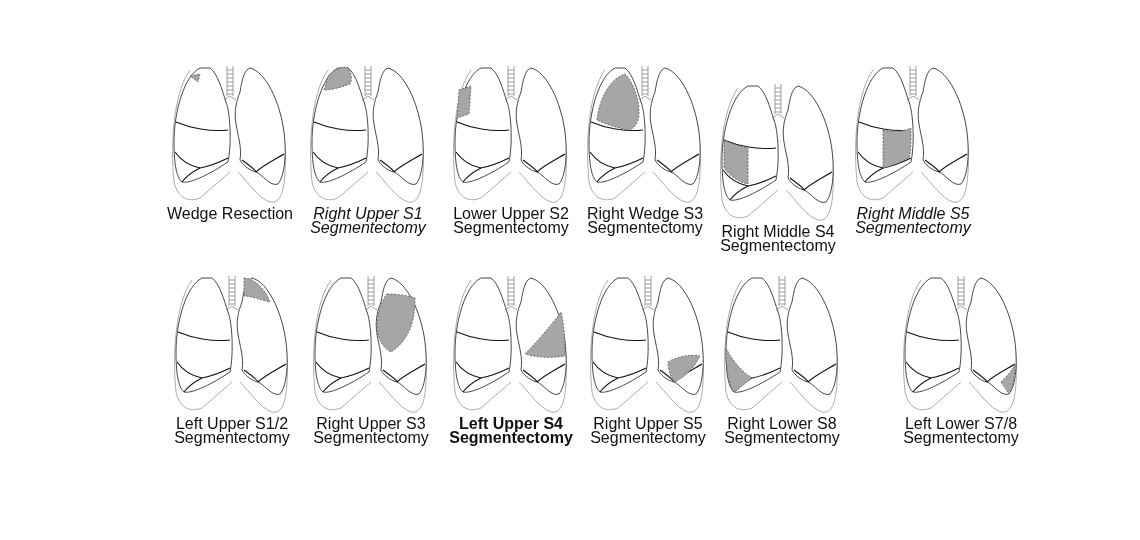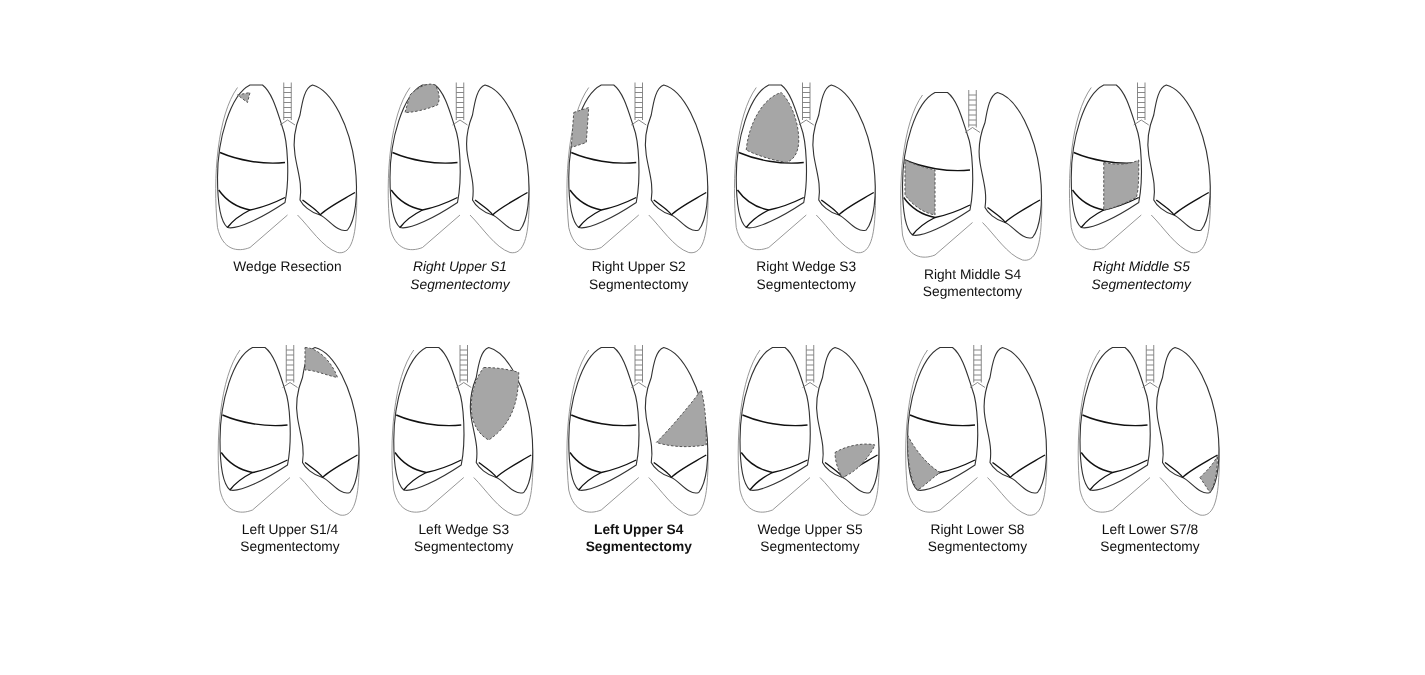--- a/index.html
+++ b/index.html
@@ -1,19 +1,19 @@
 <!DOCTYPE html>
 <html><head>
 <meta charset="utf-8">
 <style>
   html,body{margin:0;padding:0;background:#fff;}
   body{width:1140px;height:540px;position:relative;overflow:hidden;font-family:"Liberation Sans",sans-serif;}
   .panel{position:absolute;width:130px;height:190px;}
   .panel svg{position:absolute;left:0;top:0;width:130px;height:145px;overflow:visible;}
-  .label{position:absolute;left:-20px;width:170px;top:145px;text-align:center;font-size:11px;line-height:14px;color:#111;}
+  .label{position:absolute;left:-20px;width:170px;top:145px;text-align:center;font-size:16px;line-height:14px;color:#111;}
   .outline{fill:#fff;stroke:#333;stroke-width:0.9;}
   .outer{fill:none;stroke:#888;stroke-width:0.7;}
   .fissure{fill:none;stroke:#111;stroke-width:1.1;}
   .trachea{fill:none;stroke:#777;stroke-width:0.7;}
   .shade{fill:#a6a6a6;stroke:#555;stroke-width:0.8;stroke-dasharray:2 1.5;}
 </style>
 </head>
 <body>
 
 <svg width="0" height="0" style="position:absolute">
@@ -60,37 +60,37 @@
     <div>Segmentectomy</div>
   </div>
 </div>
 
 <div class="panel" style="left:446px;top:62px;">
   <svg viewBox="0 0 120 145">
     <use href="#lungs"></use>
     <path class="shade" d="M8,28 L20,24 L18,52 L6,56 Z"></path>
   </svg>
   <div class="label">
-    <div>Right Upper S2</div>
+    <div>Lower Upper S2</div>
     <div>Segmentectomy</div>
   </div>
 </div>
 
 <div class="panel" style="left:580px;top:62px;">
   <svg viewBox="0 0 120 145">
     <use href="#lungs"></use>
     <path class="shade" d="M12,58 C14,36 26,16 40,12 C48,20 54,36 54,50 C54,60 50,66 44,68 C32,66 20,62 12,58 Z"></path>
   </svg>
   <div class="label">
     <div>Right Wedge S3</div>
     <div>Segmentectomy</div>
   </div>
 </div>
 
-<div class="panel" style="left:713px;top:68px;">
+<div class="panel" style="left:713px;top:80px;">
   <svg viewBox="0 0 120 145">
     <use href="#lungs"></use>
     <path class="shade" d="M6,60 C14,64 22,66 30,68 L30,104 C20,102 12,96 6,88 Z"></path>
   </svg>
   <div class="label">
     <div>Right Middle S4</div>
     <div>Segmentectomy</div>
   </div>
 </div>
 
@@ -104,32 +104,32 @@
     <div>Segmentectomy</div>
   </div>
 </div>
 
 <div class="panel" style="left:167px;top:272px;">
   <svg viewBox="0 0 120 145">
     <use href="#lungs"></use>
     <path class="shade" d="M72,6 C80,6 92,14 98,30 C88,28 80,24 72,24 Z"></path>
   </svg>
   <div class="label">
-    <div>Left Upper S1/4</div>
+    <div>Left Upper S1/2</div>
     <div>Segmentectomy</div>
   </div>
 </div>
 
 <div class="panel" style="left:306px;top:272px;">
   <svg viewBox="0 0 120 145">
     <use href="#lungs"></use>
     <path class="shade" d="M76,22 C88,22 98,24 104,26 C104,50 98,68 80,80 C72,76 66,66 66,54 C66,40 70,30 76,22 Z"></path>
   </svg>
   <div class="label">
-    <div>Left Wedge S3</div>
+    <div>Right Upper S3</div>
     <div>Segmentectomy</div>
   </div>
 </div>
 
 <div class="panel" style="left:446px;top:272px;font-weight:bold;">
   <svg viewBox="0 0 120 145">
     <use href="#lungs"></use>
     <path class="shade" d="M74,82 C84,72 98,56 110,40 C114,56 114,72 114,84 C100,86 88,86 74,82 Z"></path>
   </svg>
   <div class="label">
@@ -137,37 +137,37 @@
     <div>Segmentectomy</div>
   </div>
 </div>
 
 <div class="panel" style="left:583px;top:272px;">
   <svg viewBox="0 0 120 145">
     <use href="#lungs"></use>
     <path class="shade" d="M80,90 C90,84 104,82 112,84 C108,92 100,104 86,110 C82,104 80,96 80,90 Z"></path>
   </svg>
   <div class="label">
-    <div>Wedge Upper S5</div>
+    <div>Right Upper S5</div>
     <div>Segmentectomy</div>
   </div>
 </div>
 
 <div class="panel" style="left:717px;top:272px;">
   <svg viewBox="0 0 120 145">
     <use href="#lungs"></use>
     <path class="shade" d="M4,76 C10,88 20,100 30,106 C22,112 16,118 12,120 C6,112 4,96 4,76 Z"></path>
   </svg>
   <div class="label">
     <div>Right Lower S8</div>
     <div>Segmentectomy</div>
   </div>
 </div>
 
-<div class="panel" style="left:855px;top:272px;">
+<div class="panel" style="left:896px;top:272px;">
   <svg viewBox="0 0 120 145">
     <use href="#lungs"></use>
     <path class="shade" d="M100,110 C106,104 112,98 114,92 C114,104 112,116 108,122 Z"></path>
   </svg>
   <div class="label">
     <div>Left Lower S7/8</div>
     <div>Segmentectomy</div>
   </div>
 </div>
 

